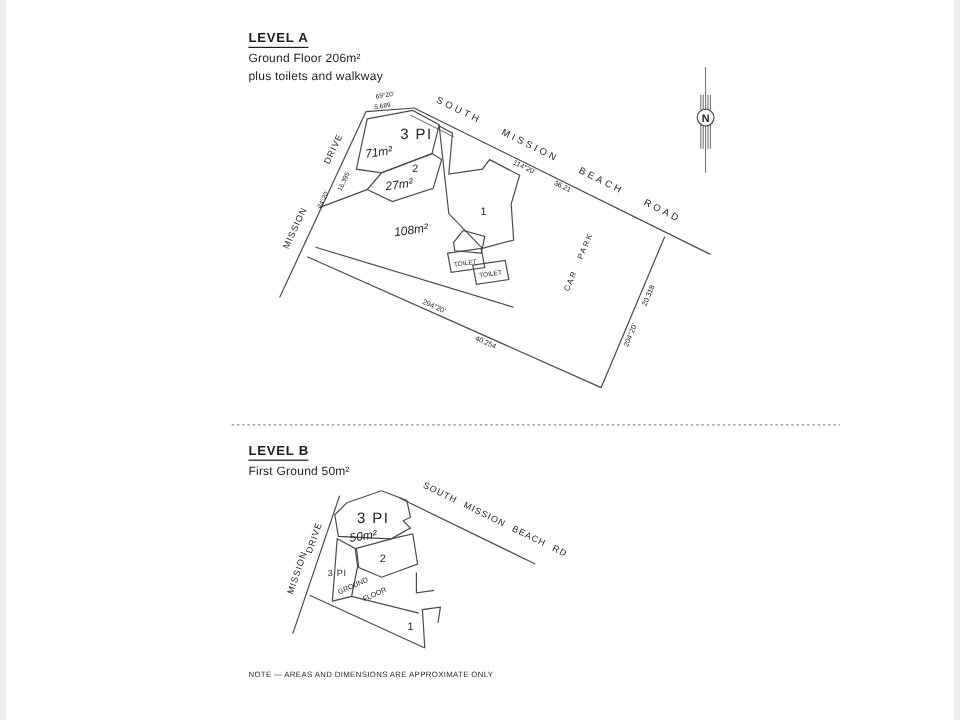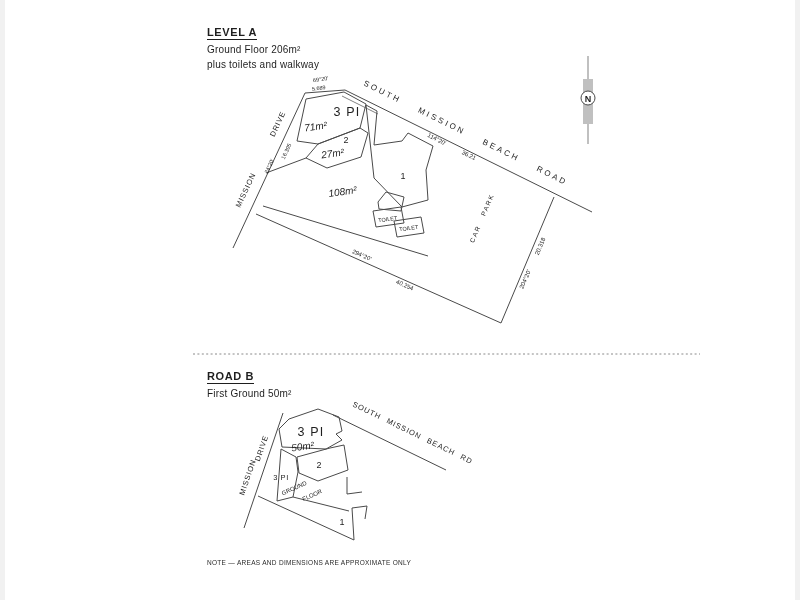--- a/index.html
+++ b/index.html
@@ -38,21 +38,21 @@
   <div class="edge l"></div>
   <div class="edge r"></div>
 
   <div class="hdr hdr-a">
     <div class="title">LEVEL A</div>
     <div class="sub">Ground Floor 206m²</div>
     <div class="sub">plus toilets and walkway</div>
   </div>
 
   <div class="hdr hdr-b">
-    <div class="title">ROAD B</div>
+    <div class="title">LEVEL B</div>
     <div class="sub">First Ground 50m²</div>
   </div>
 
   <div class="note">NOTE — AREAS AND DIMENSIONS ARE APPROXIMATE ONLY</div>
 
   <svg width="800" height="600" viewBox="0 0 800 600">
 
     <g>
 
       <path class="ln" d="M305,93 L233,248"></path>

